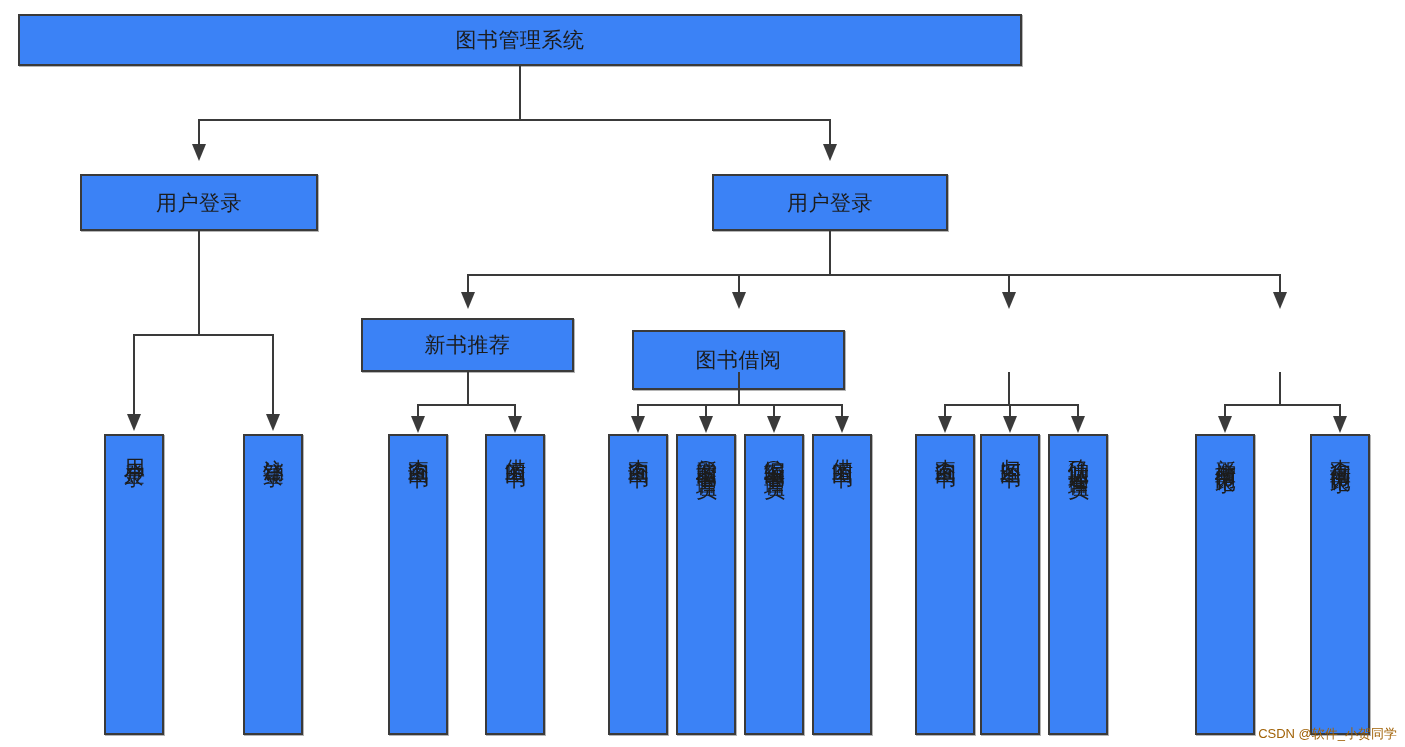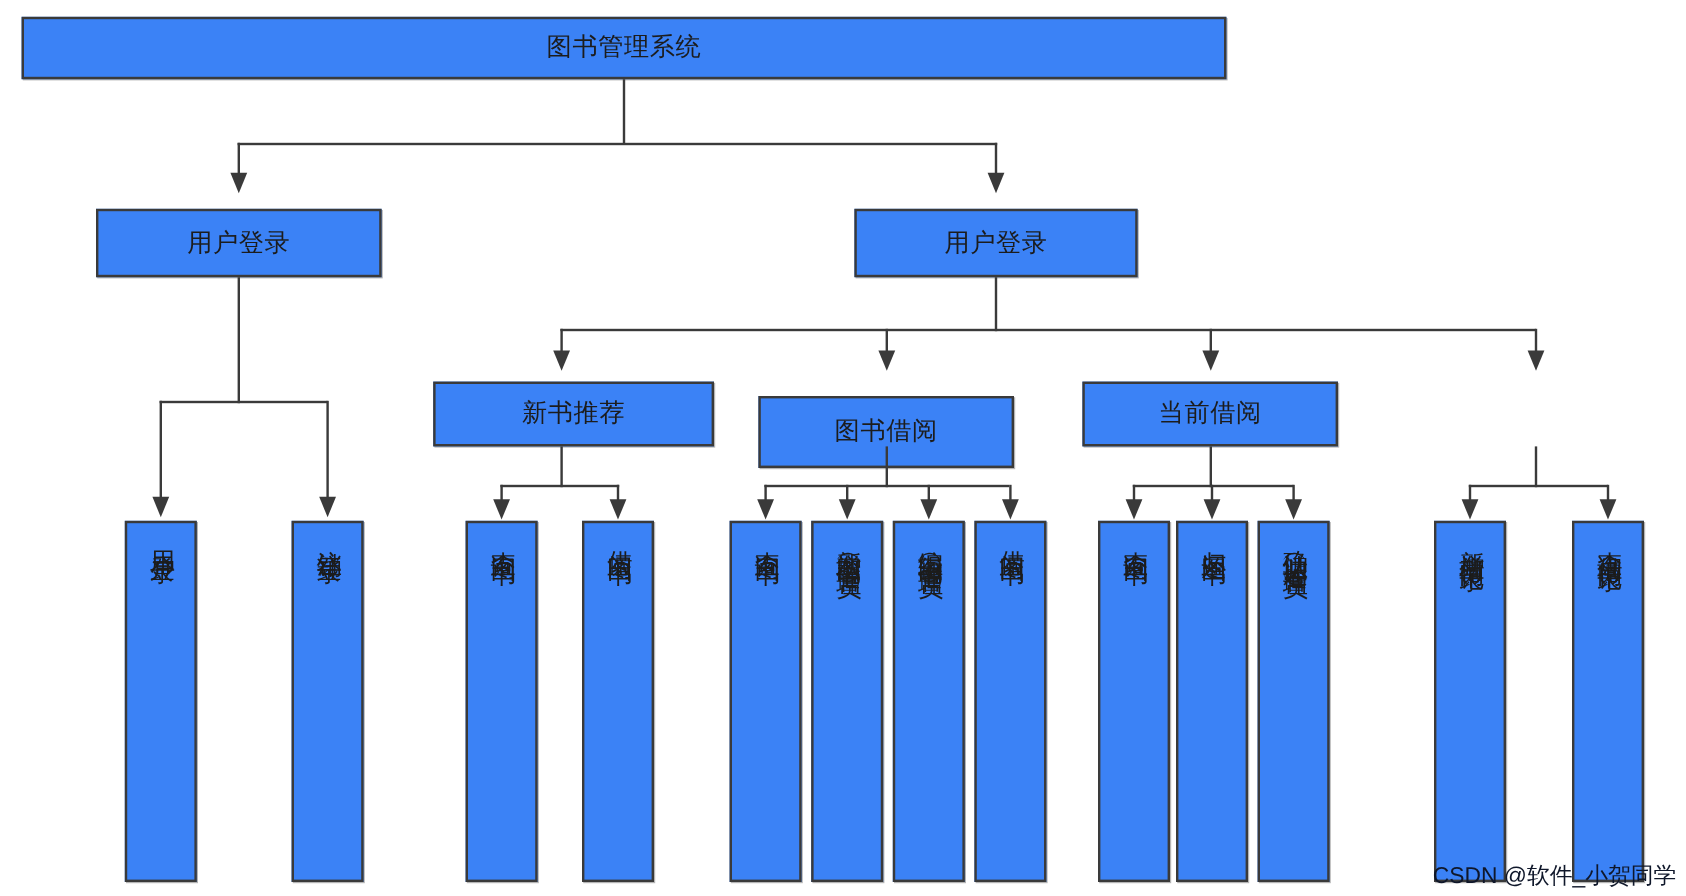--- a/index.html
+++ b/index.html
@@ -68,22 +68,22 @@
     height: 0;
     border-left: 7px solid transparent;
     border-right: 7px solid transparent;
     border-top: 17px solid #3a3a3a;
   }
   
   #watermark {
     position: absolute;
     right: 8px;
     bottom: 4px;
-    font-size: 19px;
-    color: #0f172a;
+    font-size: 13px;
+    color: #a16207;
     white-space: nowrap;
     user-select: none;
   }
 </style>
 </head>
 <body>
 
 <div id="canvas">
 
   <div class="node horiz" style="left:18px; top:14px; width:1004px; height:52px;">
@@ -115,28 +115,25 @@
   <div class="ln h" style="left:467px; top:274px; width:813px;"></div>
   <div class="ln v" style="left:467px; top:274px; height:20px;"></div>
   <div class="arrowhead" style="left:461px; top:292px;"></div>
   <div class="ln v" style="left:738px; top:274px; height:20px;"></div>
   <div class="arrowhead" style="left:732px; top:292px;"></div>
   <div class="ln v" style="left:1008px; top:274px; height:20px;"></div>
   <div class="arrowhead" style="left:1002px; top:292px;"></div>
   <div class="ln v" style="left:1279px; top:274px; height:20px;"></div>
   <div class="arrowhead" style="left:1273px; top:292px;"></div>
 
-  <div class="node horiz" style="left:361px; top:318px; width:234px; height:54px;">
+  <div class="node horiz" style="left:361px; top:318px; width:213px; height:54px;">
     <span class="label">新书推荐</span>
   </div>
   <div class="node horiz" style="left:632px; top:330px; width:213px; height:60px;">
     <span class="label">图书借阅</span>
-  </div>
-  <div class="node horiz" style="left:902px; top:318px; width:213px; height:54px;">
-    <span class="label">当前借阅</span>
   </div>
 
   <div class="ln v" style="left:467px; top:372px; height:34px;"></div>
   <div class="ln h" style="left:417px; top:404px; width:99px;"></div>
   <div class="ln v" style="left:417px; top:404px; height:14px;"></div>
   <div class="arrowhead" style="left:411px; top:416px;"></div>
   <div class="ln v" style="left:514px; top:404px; height:14px;"></div>
   <div class="arrowhead" style="left:508px; top:416px;"></div>
 
   <div class="ln v" style="left:738px; top:372px; height:34px;"></div>

